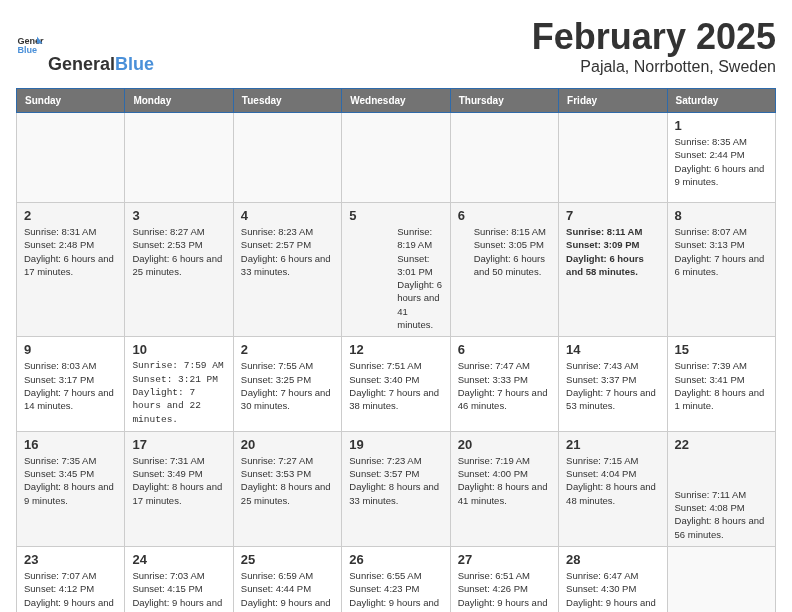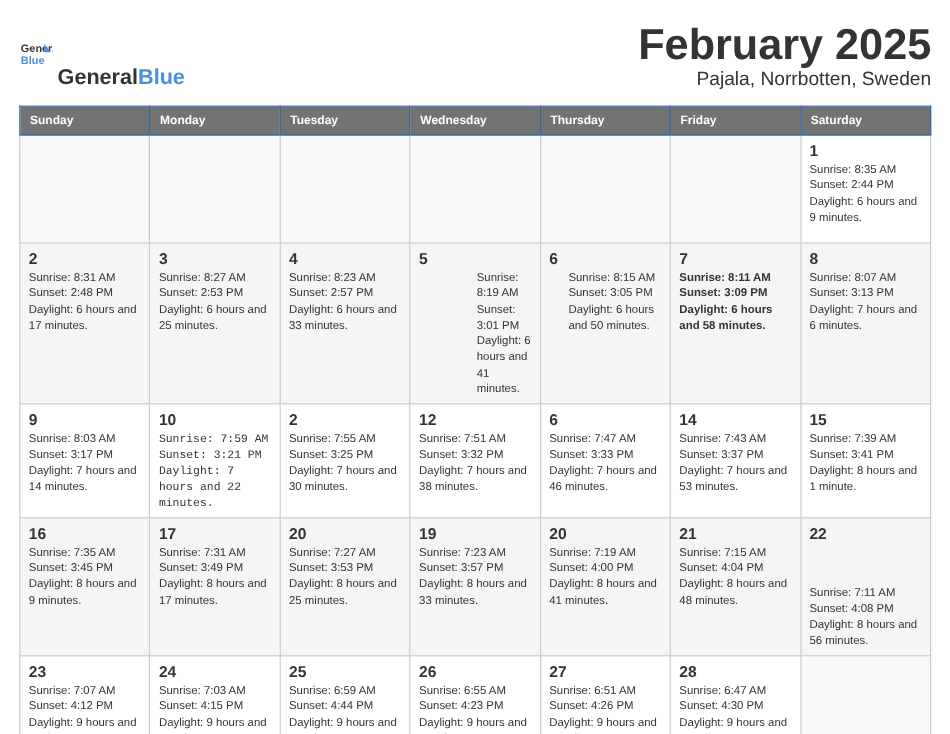--- a/index.html
+++ b/index.html
@@ -191,21 +191,21 @@
         </td>
         <td>
           <span class="day-number">2</span>
           <div class="day-info" style="white-space: pre-line;">Sunrise: 7:55 AM
 Sunset: 3:25 PM
 Daylight: 7 hours and 30 minutes.</div>
         </td>
         <td>
           <span class="day-number">12</span>
           <div class="day-info" style="white-space: pre-line;">Sunrise: 7:51 AM
-Sunset: 3:32 PM
+Sunset: 3:40 PM
 Daylight: 7 hours and 38 minutes.</div>
         </td>
         <td>
           <span class="day-number">6</span>
           <div class="day-info" style="white-space: pre-line;">Sunrise: 7:47 AM
 Sunset: 3:33 PM
 Daylight: 7 hours and 46 minutes.</div>
         </td>
         <td>
           <span class="day-number">14</span>

